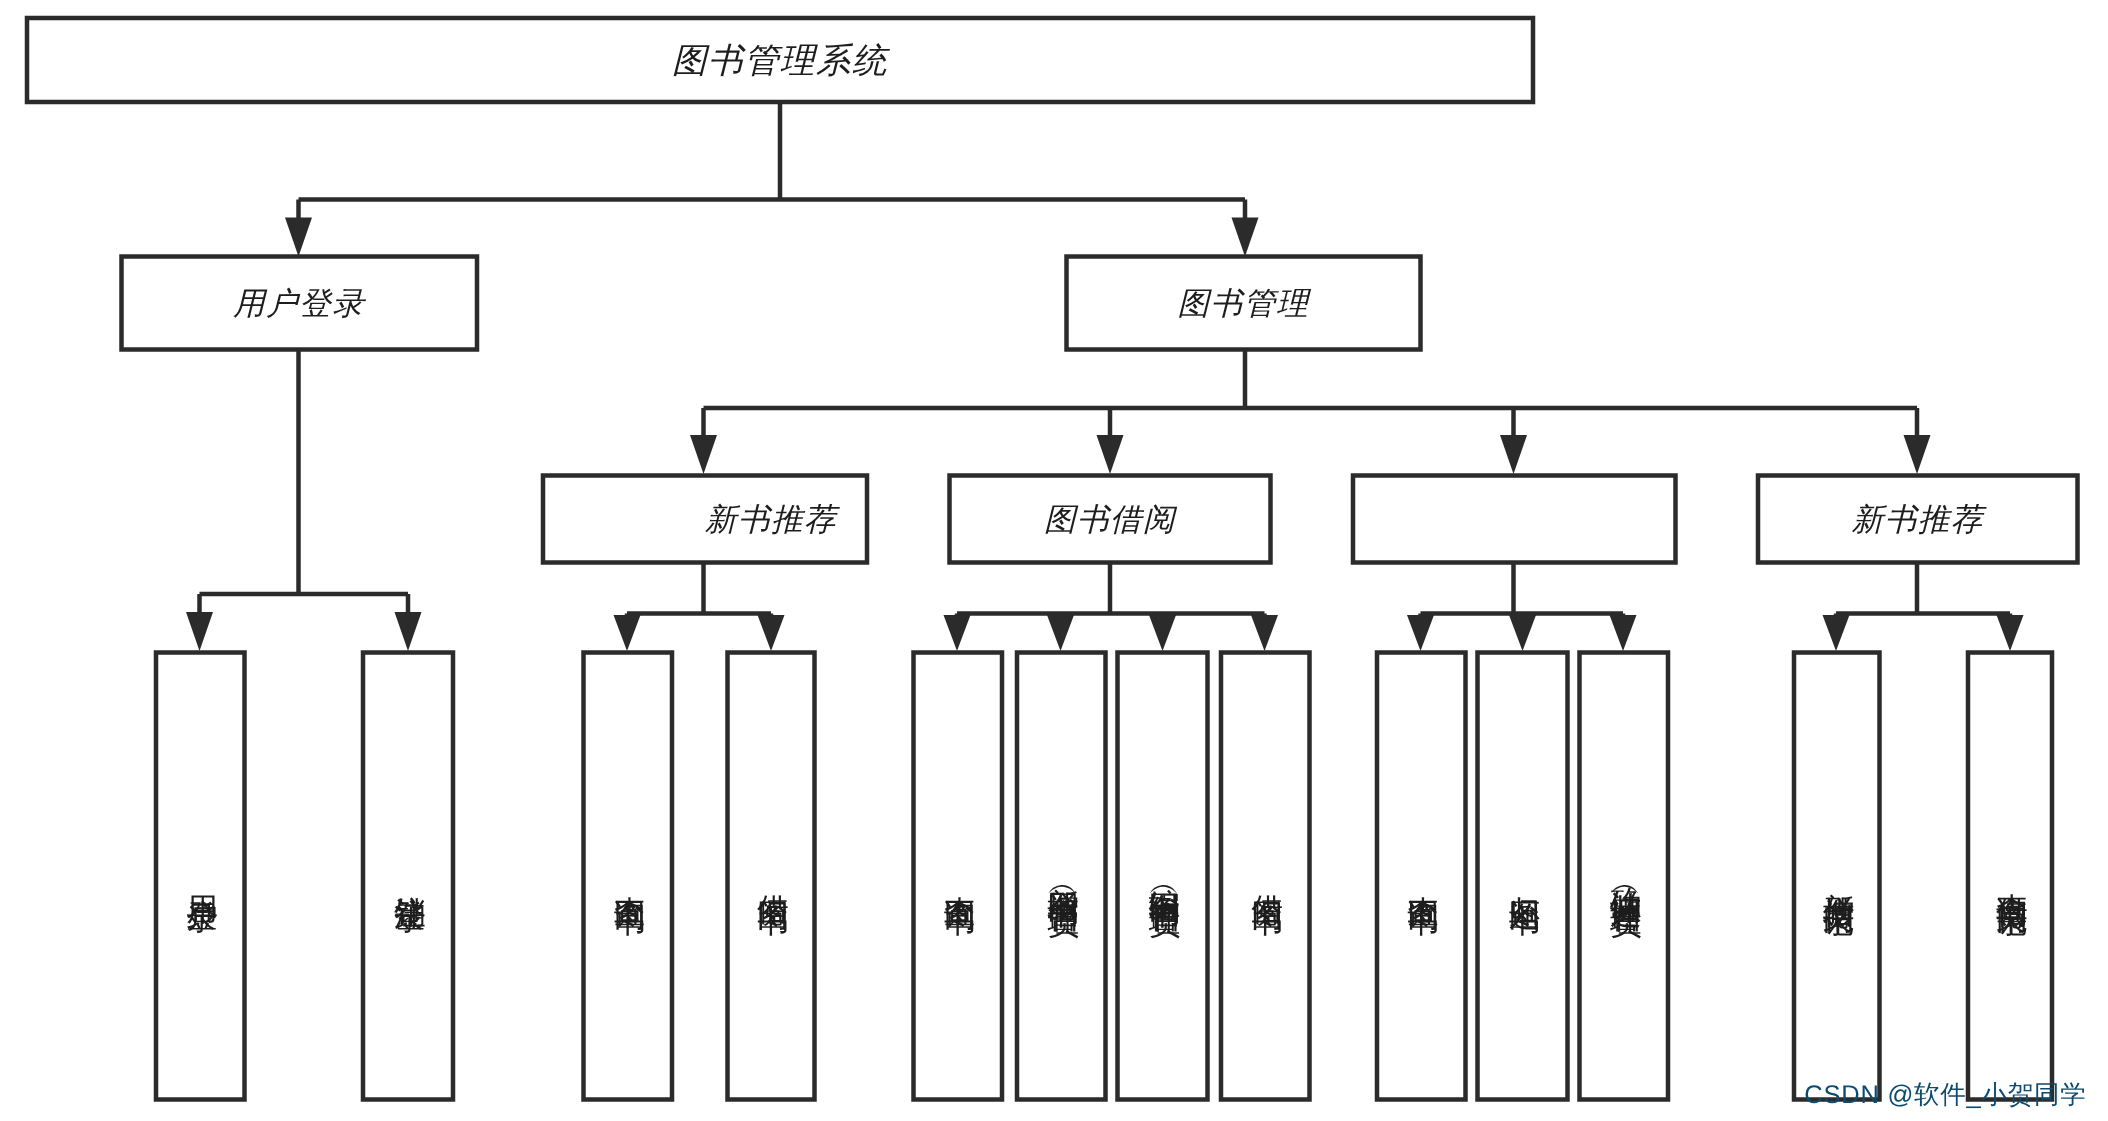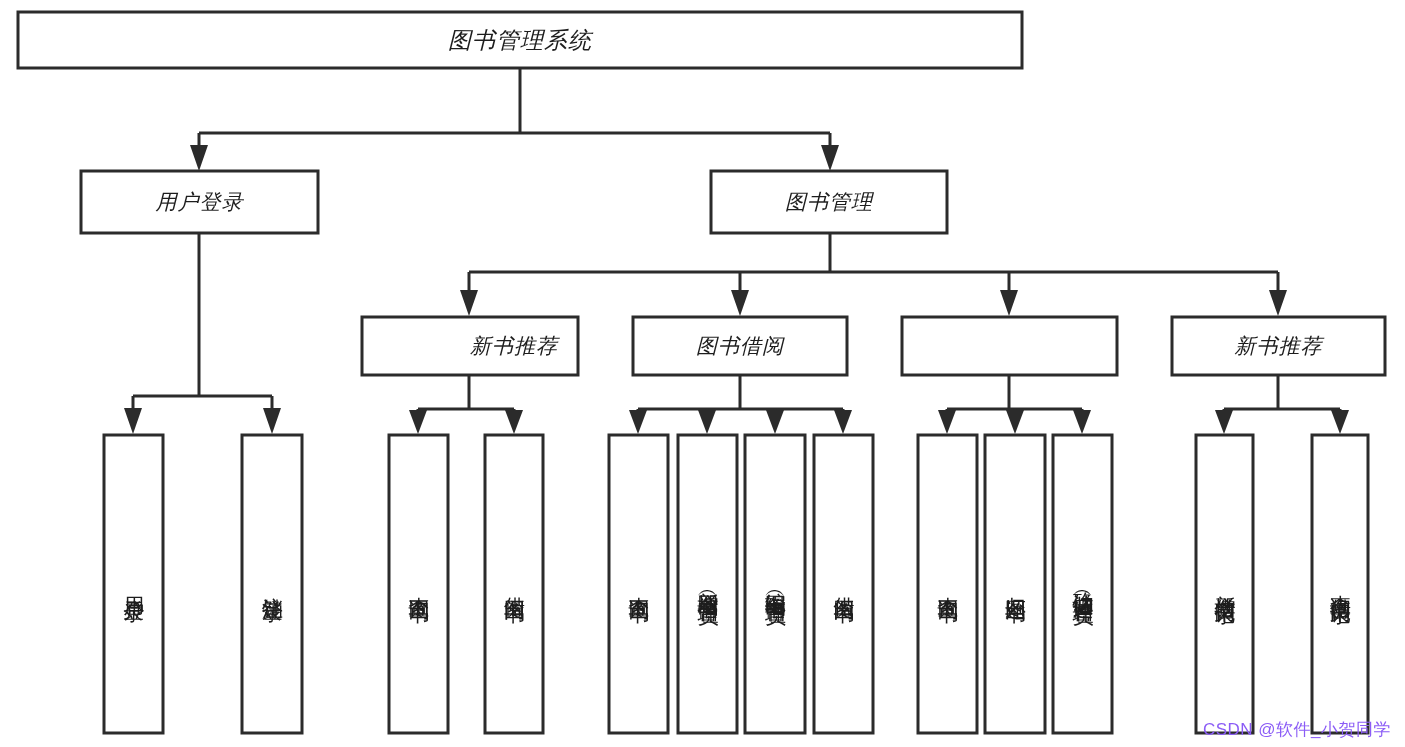--- a/index.html
+++ b/index.html
@@ -62,21 +62,21 @@
     writing-mode: vertical-rl;
     text-orientation: upright;
     letter-spacing: 2px;
     pointer-events: none;
   }
   .watermark {
     position: absolute;
     right: 14px;
     bottom: 6px;
     font-size: 17px;
-    color: #8b5cf6;
+    color: #0c4a6e;
     letter-spacing: 0.5px;
     white-space: nowrap;
     pointer-events: none;
   }
 </style>
 </head>
 <body>
 
 <div id="stage">
 

